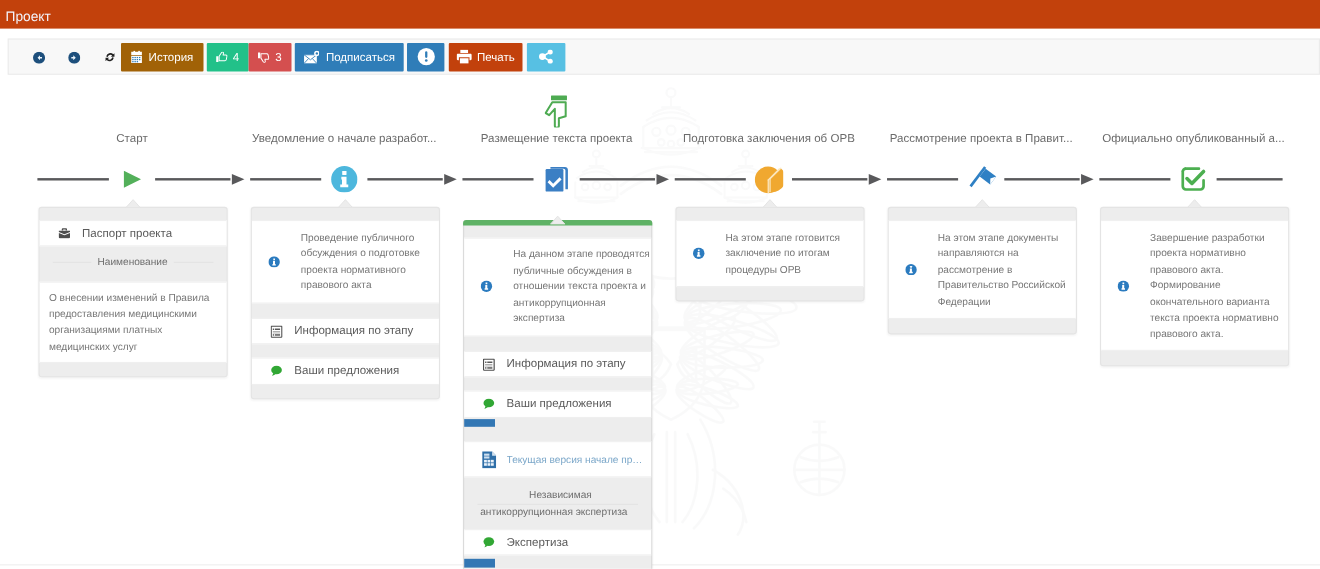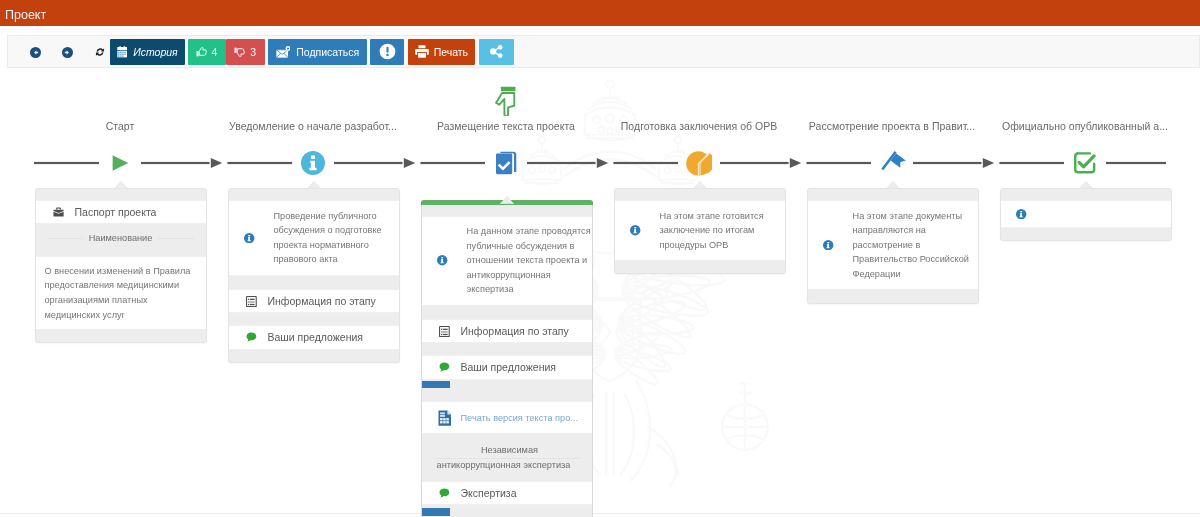--- a/index.html
+++ b/index.html
@@ -103,21 +103,21 @@
         <circle cx="8" cy="8" r="8" fill="#1d4f7c"></circle>
         <path d="M6.7 4.7 10 8l-3.3 3.3V9.1H4.1V6.9h2.6z" fill="#eaf4fb"></path>
       </svg>
     </div>
     <div class="tb-icon" style="left: 84.5px; display: flex; align-items: center; justify-content: center;">
       <svg width="12" height="12" viewBox="0 0 16 16" style="margin: auto;">
         <path d="M13.4 3.1 12 4.5A5.1 5.1 0 0 0 3.4 7.3l1.9.5A3.2 3.2 0 0 1 10.6 5.9L9.1 7.4h4.3z" fill="#222"></path>
         <path d="M2.6 12.9 4 11.5a5.1 5.1 0 0 0 8.6-2.8l-1.9-.5A3.2 3.2 0 0 1 5.4 10.1l1.5-1.5H2.6z" fill="#222"></path>
       </svg>
     </div>
-    <div class="btn" style="left: 102.2px; width: 75px; background: #0c4a6e; font-style: italic;">
+    <div class="btn" style="left: 102.2px; width: 75px; background: #a16207;">
       <span style="display: flex; align-items: center; margin-right: 6px;">
         <svg width="10.5" height="11.5" viewBox="0 0 14 15">
           <path d="M3.1 0h2v1.9h-2zM8.9 0h2v1.9h-2z" fill="#fff"></path>
           <path d="M0.4 1.2h13.2v4.1H0.4z" fill="#fff"></path>
           <path d="M0.4 6.2h13.2V15H0.4z" fill="#fff"></path>
           <g fill="#2f7db8">
             <rect x="1.6" y="7.5" width="1.7" height="1.5"></rect>
             <rect x="4.3" y="7.5" width="1.7" height="1.5"></rect>
             <rect x="7" y="7.5" width="1.7" height="1.5"></rect>
             <rect x="9.8" y="7.5" width="1.7" height="1.5"></rect>
@@ -546,21 +546,21 @@
               <rect x="2.1" y="2.4" width="5" height="2" fill="#cfe0f0"></rect>
               <rect x="2.1" y="5" width="5" height="2" fill="#cfe0f0"></rect>
               <rect x="2.1" y="8.2" width="2.6" height="2.4" fill="#eaf2fa"></rect>
               <rect x="5.3" y="8.2" width="2.6" height="2.4" fill="#eaf2fa"></rect>
               <rect x="8.5" y="8.2" width="2.6" height="2.4" fill="#eaf2fa"></rect>
               <rect x="2.1" y="11.3" width="2.6" height="2.4" fill="#eaf2fa"></rect>
               <rect x="5.3" y="11.3" width="2.6" height="2.4" fill="#eaf2fa"></rect>
               <rect x="8.5" y="11.3" width="2.6" height="2.4" fill="#eaf2fa"></rect>
             </svg>
           </span>
-          <span class="link">Печать версия текста про...</span>
+          <span class="link">Текущая версия начале про...</span>
         </div>
       </div>
       <div class="legend two"><span>Независимая антикоррупционная экспертиза</span></div>
       <div class="row">
         <div class="row-item">
           <span class="ic">
             <svg width="10.6" height="10" viewBox="0 0 11 10.5">
               <ellipse cx="5.6" cy="4.6" rx="5.1" ry="4.1" fill="#31a734"></ellipse>
               <path d="M2.6 7.1 1.4 10.2 4.6 8.6z" fill="#31a734"></path>
             </svg>
@@ -612,18 +612,19 @@
       </svg>
       <div class="row">
         <div class="infobox">
           <span class="ic">
             <svg width="10.4" height="10.4" viewBox="0 0 14 14">
               <circle cx="7" cy="7" r="7" fill="#2b7bbf"></circle>
               <rect x="6" y="2.6" width="2.1" height="2" rx="0.3" fill="#fff"></rect>
               <path d="M5.6 5.5h2.5v4.1h1v1.6H4.8V9.6h.8V7H5.6z" fill="#fff"></path>
             </svg>
           </span>
+          <span class="tx">Завершение разработки проекта нормативно правового акта. Формирование окончательного варианта текста проекта нормативно правового акта.</span>
         </div>
       </div>
     </div>
   </div>
 
 <div class="bottomline"></div>
 
 </body></html>

